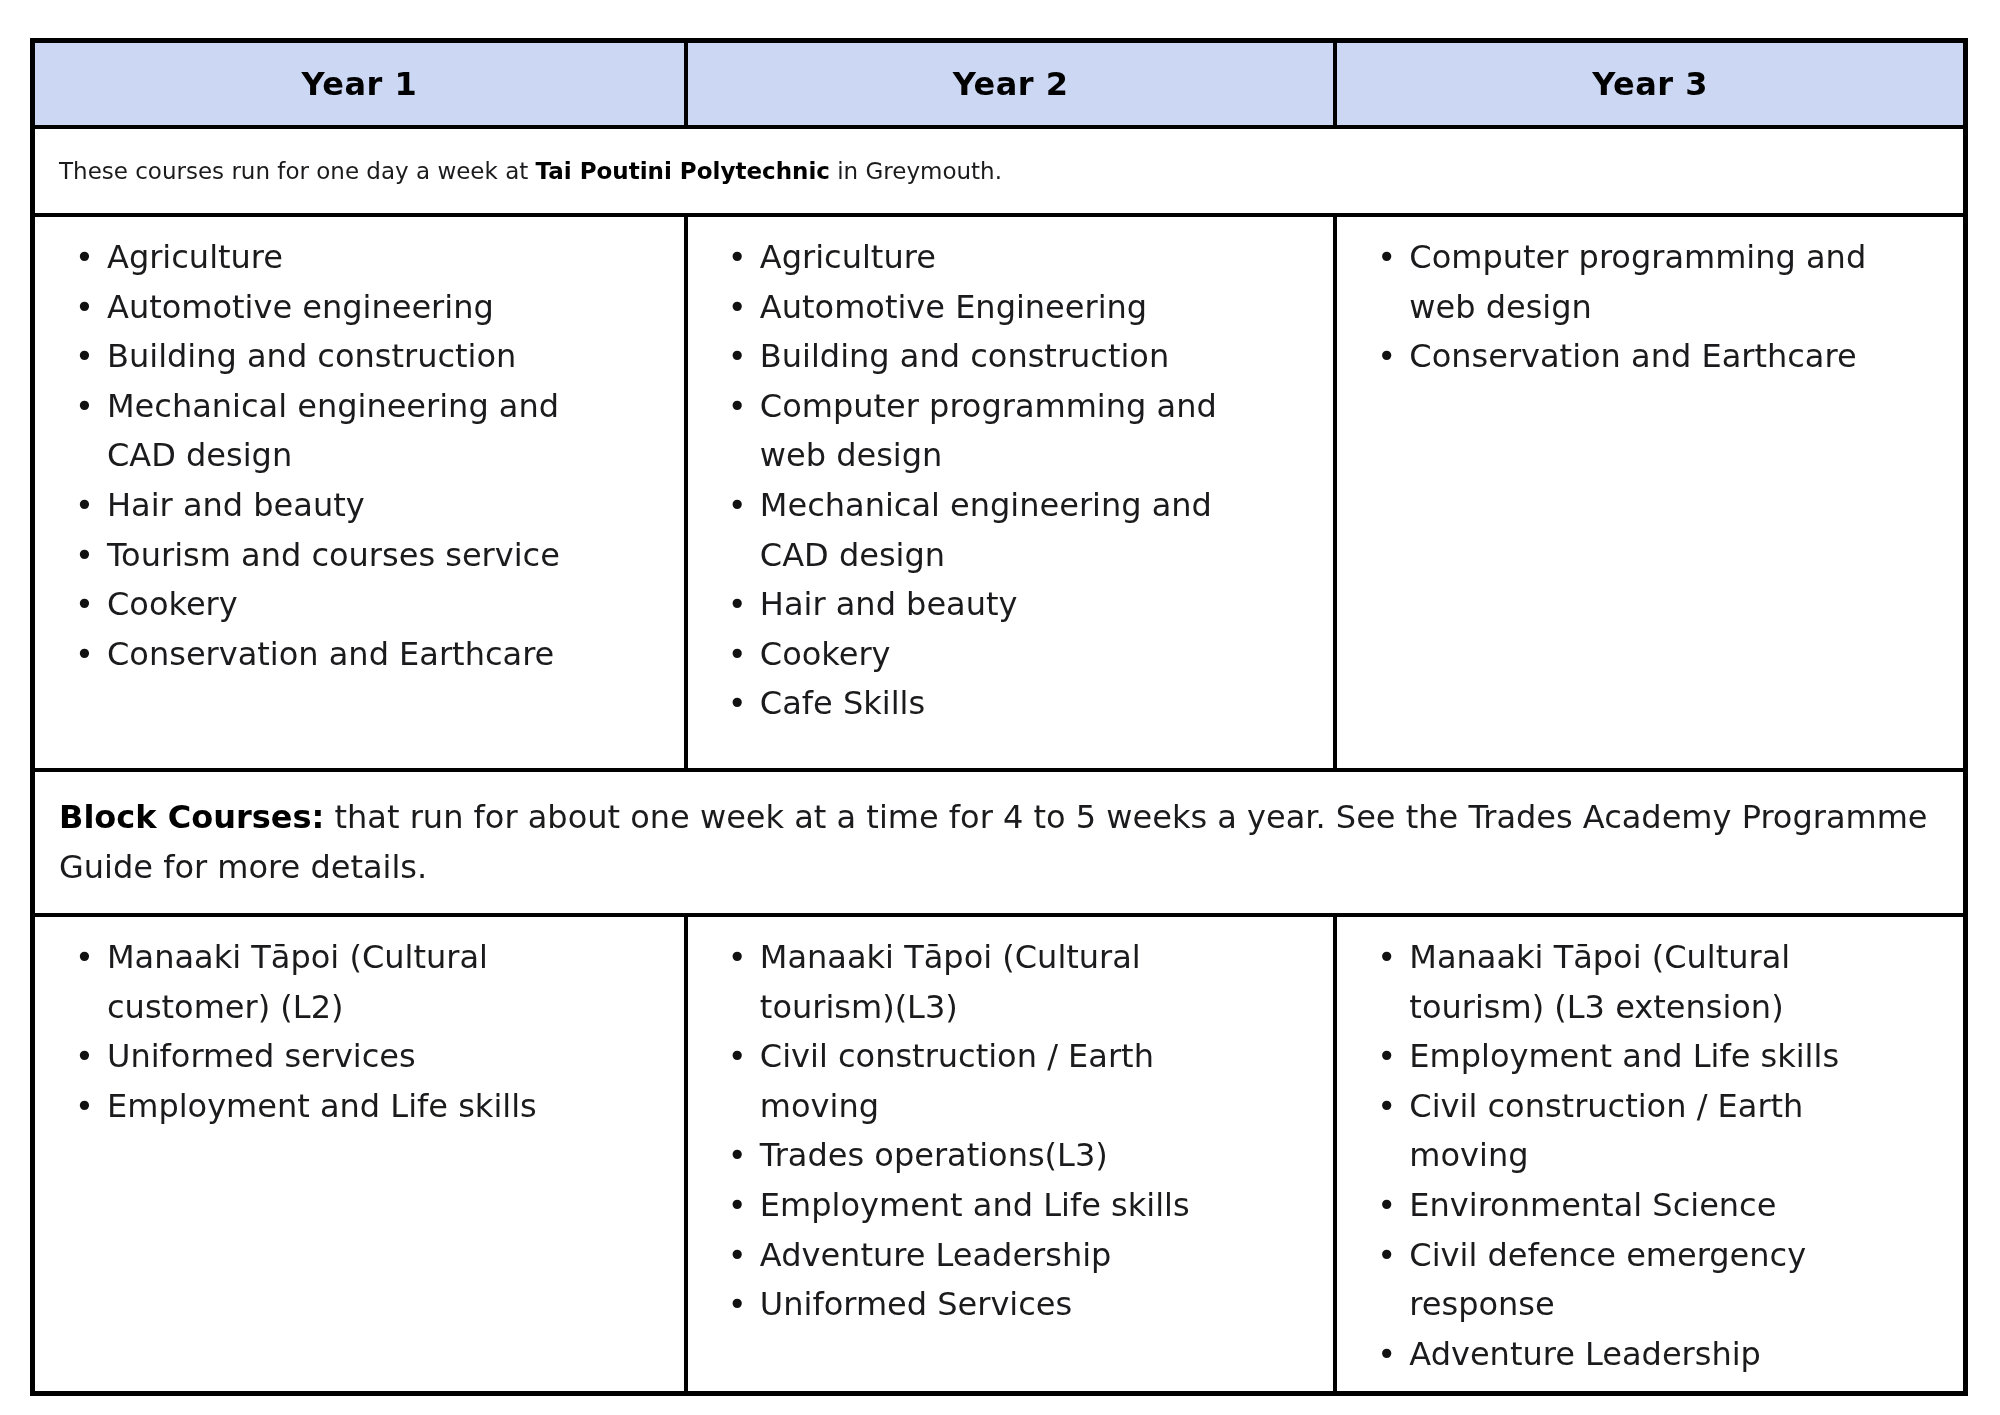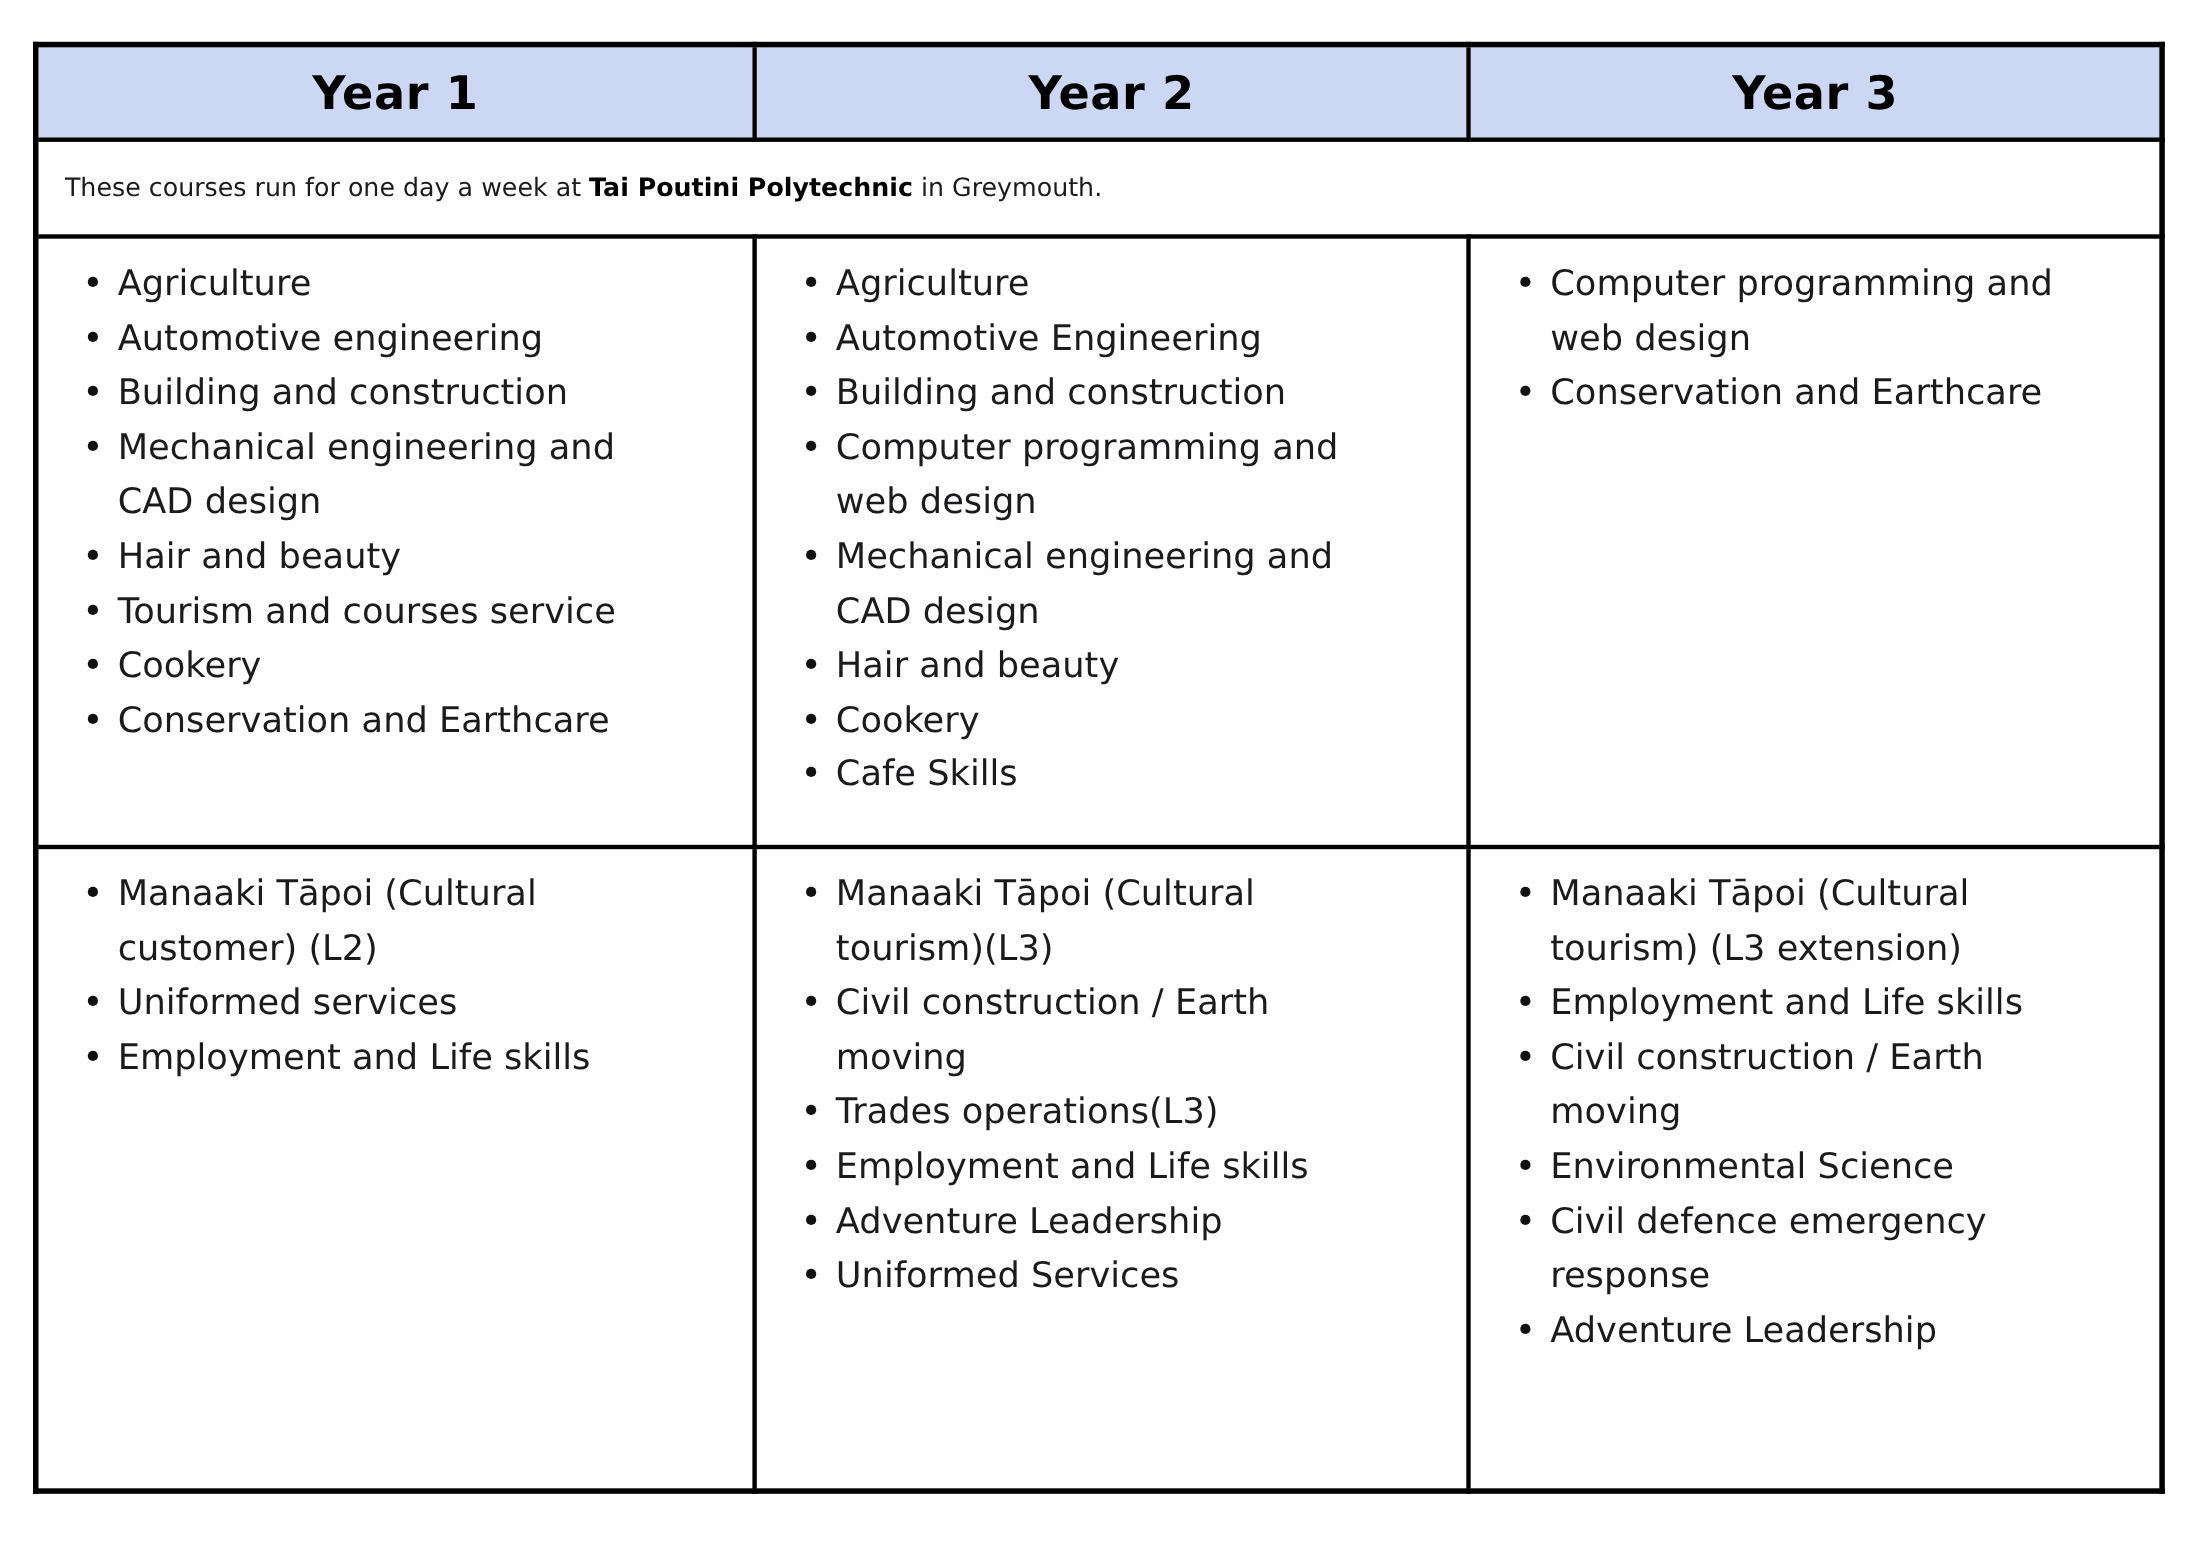--- a/index.html
+++ b/index.html
@@ -33,21 +33,21 @@
   col.c2 { width: 33.6%; }
   col.c3 { width: 32.6%; }
   th, td {
     border: 4px solid #000000;
     vertical-align: top;
     overflow: hidden;
   }
   th.year-header {
     background: #ccd8f3;
     height: 80px;
-    font-size: 42px;
+    font-size: 32px;
     font-weight: bold;
     color: #000000;
     text-align: center;
     vertical-align: middle;
     letter-spacing: 0.5px;
   }
   td.intro-row {
     height: 72px;
     vertical-align: middle;
     font-size: 23px;
@@ -192,20 +192,25 @@
                 <span class="txt">Computer programming and web design</span>
               </li>
               <li>
                 <span class="bullet">•</span>
                 <span class="txt">Conservation and Earthcare</span>
               </li>
             </ul>
         </td>
       </tr>
       <tr>
+        <td class="block-intro-row" colspan="3">
+          <strong>Block Courses:</strong><span> that run for about one week at a time for 4 to 5 weeks a year. See the Trades Academy Programme Guide for more details.</span>
+        </td>
+      </tr>
+      <tr>
         <td class="list-cell">
           <ul class="course-list">
               <li>
                 <span class="bullet">•</span>
                 <span class="txt">Manaaki Tāpoi  (Cultural customer) (L2)</span>
               </li>
               <li>
                 <span class="bullet">•</span>
                 <span class="txt">Uniformed services</span>
               </li>

